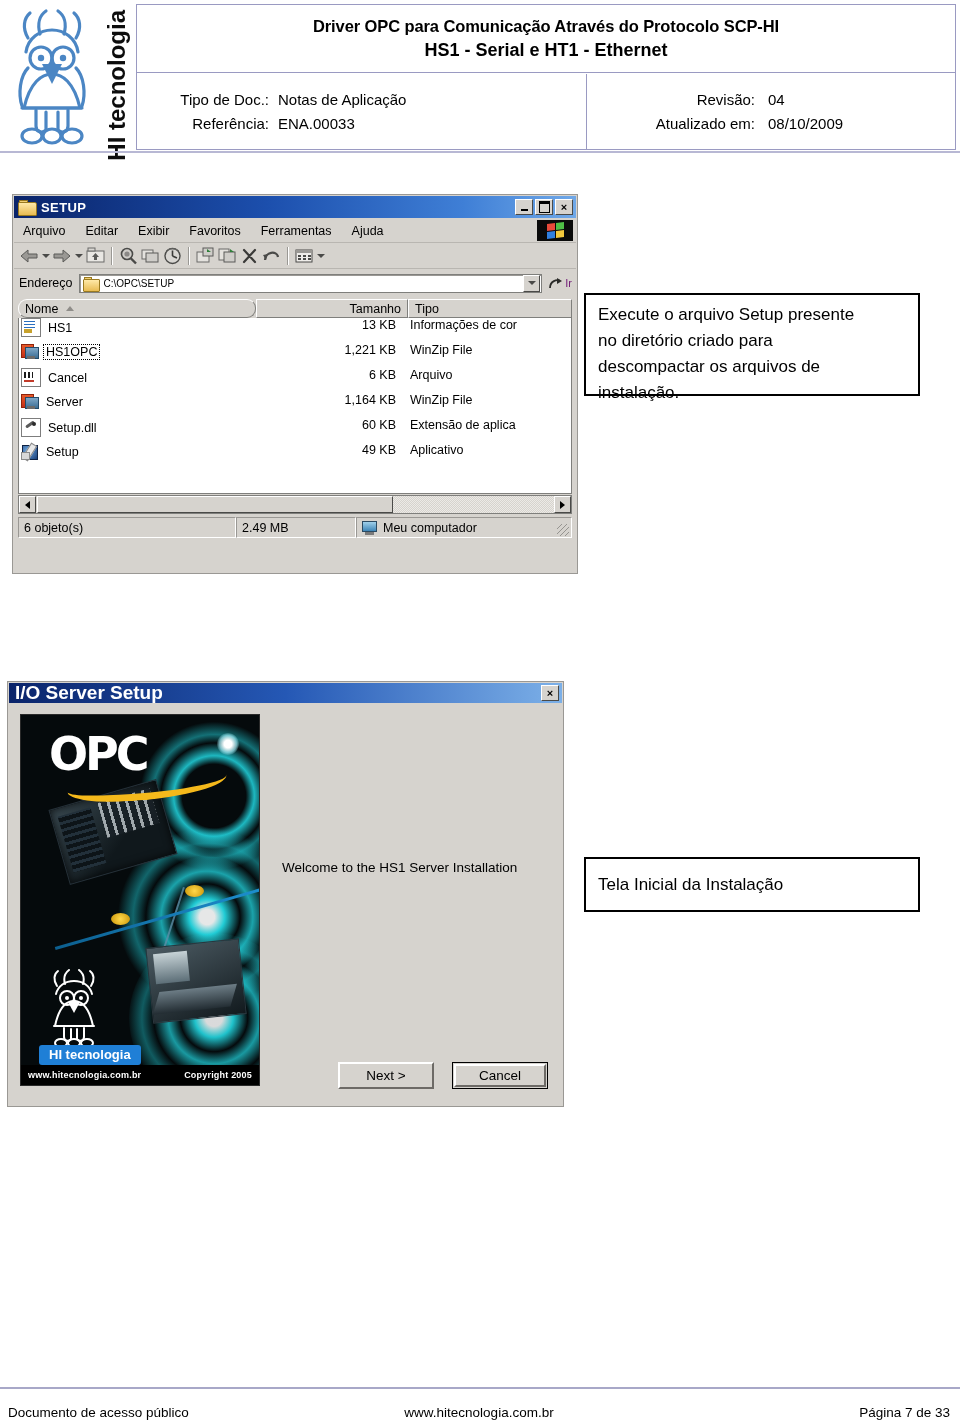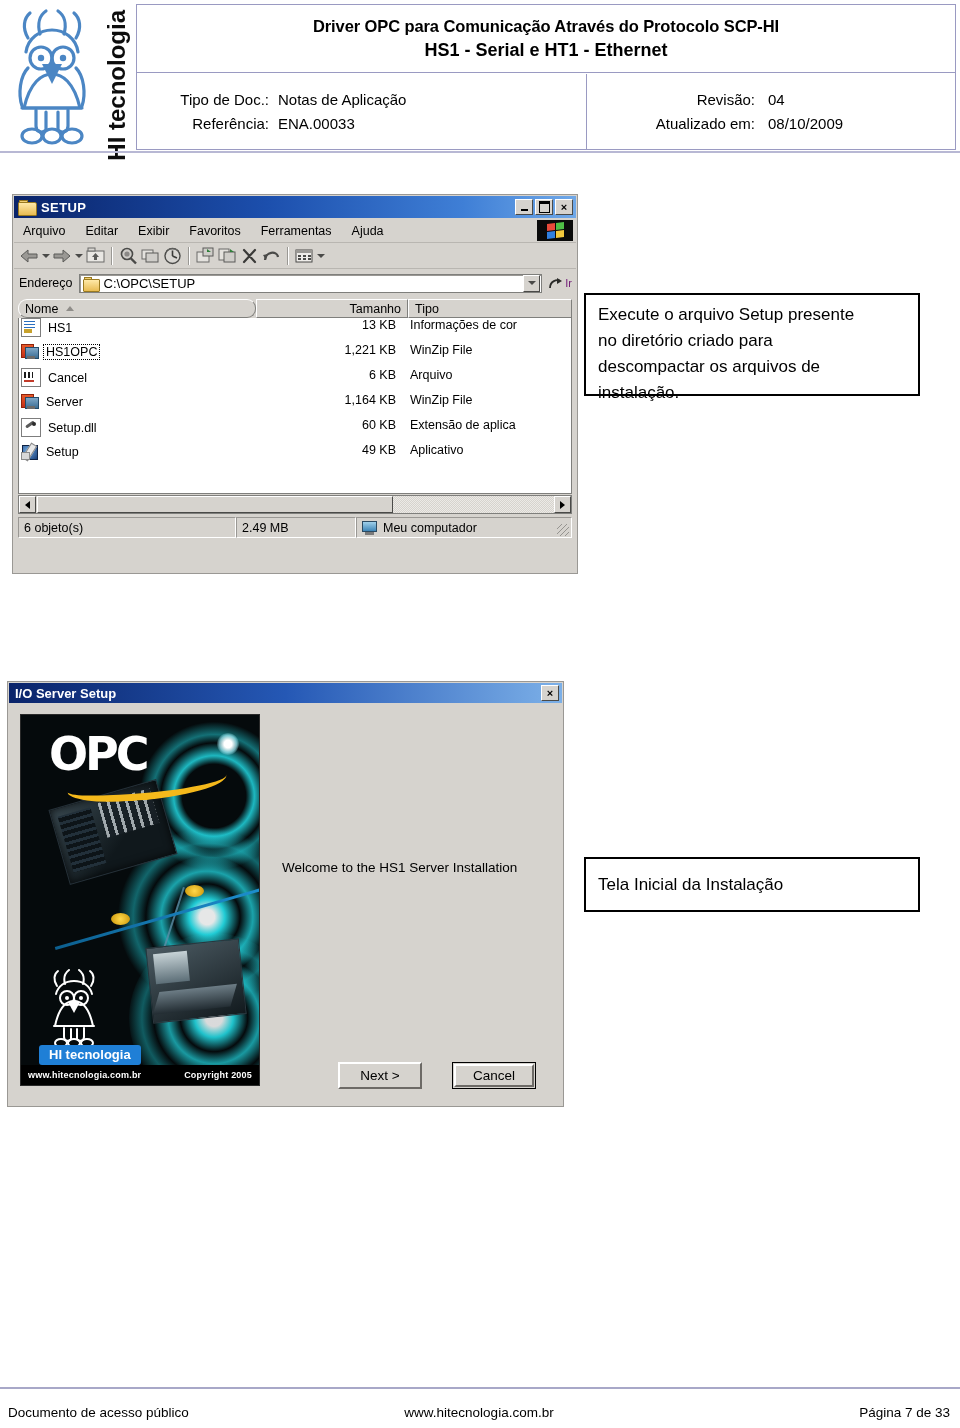--- a/index.html
+++ b/index.html
@@ -106,21 +106,21 @@
   #addr-box{
     flex:1;height:19px;background:#fff;border:1px solid #7f7f7c;
     box-shadow:inset 1px 1px 0 #9a9894;
     display:flex;align-items:center;box-sizing:border-box;position:relative;
   }
   #addr-folder{width:16px;height:13px;margin-left:3px;position:relative;flex:0 0 auto;}
   #addr-folder .f-back{position:absolute;left:0;top:2px;width:15px;height:11px;
     background:linear-gradient(#ffe9a8,#e8bb52);border:1px solid #9a7a20;border-radius:1px;}
   #addr-folder .f-tab{position:absolute;left:1px;top:0;width:6px;height:3px;
     background:#f2cf72;border:1px solid #9a7a20;border-bottom:none;}
-  #addr-text{font-size:13px;color:#000;margin-left:5px;}
+  #addr-text{font-size:10px;color:#000;margin-left:5px;}
   #addr-drop{width:17px;height:17px;background:#d6d3ce;
     border-top:1px solid #fff;border-left:1px solid #fff;
     border-right:1px solid #4a4a48;border-bottom:1px solid #4a4a48;
     position:absolute;right:1px;top:0px;display:flex;align-items:center;justify-content:center;box-sizing:border-box;}
   #addr-go{display:flex;align-items:center;margin-left:6px;margin-right:4px;}
   #addr-go .gtxt{font-size:11px;color:#701a75;margin-left:2px;}
 
   #exp-listhdr{
     position:absolute;left:5px;top:104px;width:554px;height:19px;display:flex;
   }
@@ -231,21 +231,21 @@
   
   #dlg{
     position:absolute;left:7px;top:681px;width:557px;height:426px;
     background:#d6d3ce;border:1px solid #9a9894;box-sizing:border-box;
   }
   #dlg-title{
     position:absolute;left:1px;top:1px;width:553px;height:20px;
     background:linear-gradient(to right,#0a246a 0%,#2558b5 50%,#7cb0e8 100%);
     display:flex;align-items:center;
   }
-  #dlg-title-txt{color:#fff;font-weight:bold;font-size:13px;margin-left:6px;}
+  #dlg-title-txt{color:#fff;font-weight:bold;font-size:19px;margin-left:6px;}
   #dlg-close{position:absolute;right:3px;top:2px;width:18px;height:16px;background:#d6d3ce;
     border-top:1px solid #fff;border-left:1px solid #fff;
     border-right:1px solid #4a4a48;border-bottom:1px solid #4a4a48;
     display:flex;align-items:center;justify-content:center;box-sizing:border-box;
     font-size:11px;font-weight:bold;color:#000;}
 
   #dlg-art{
     position:absolute;left:12px;top:32px;width:240px;height:372px;
     background:#050a0c;overflow:hidden;
     border:1px solid #2a2a2a;box-sizing:border-box;
@@ -292,21 +292,21 @@
   #art-owl{position:absolute;left:22px;top:254px;width:62px;height:80px;}
   #art-badge{position:absolute;left:18px;top:330px;padding:2px 10px 3px;
     background:#1f7fd6;color:#fff;font-size:13px;font-weight:bold;border-radius:3px;}
   #art-foot{position:absolute;left:0;bottom:0;width:100%;height:20px;background:#000;
     display:flex;align-items:center;justify-content:space-between;padding:0 7px;box-sizing:border-box;}
   #art-foot span{font-size:9px;font-weight:bold;color:#fff;letter-spacing:0.2px;}
 
   #dlg-welcome{position:absolute;left:274px;top:178px;width:268px;
     font-size:13.5px;color:#000;}
   .dbtn{
-    position:absolute;width:84px;height:27px;background:#d6d3ce;
+    position:absolute;width:96px;height:27px;background:#d6d3ce;
     font-size:13.5px;color:#000;
     display:flex;align-items:center;justify-content:center;box-sizing:border-box;
     border-top:2px solid #fff;border-left:2px solid #fff;
     border-right:2px solid #6d6a66;border-bottom:2px solid #6d6a66;
   }
   #btn-next{left:338px;top:1062px;}
   #btn-cancel{left:452px;top:1062px;border:1px solid #000;}
   #btn-cancel .inner{
     position:absolute;left:1px;top:1px;right:1px;bottom:1px;background:#d6d3ce;
     border-top:2px solid #fff;border-left:2px solid #fff;

